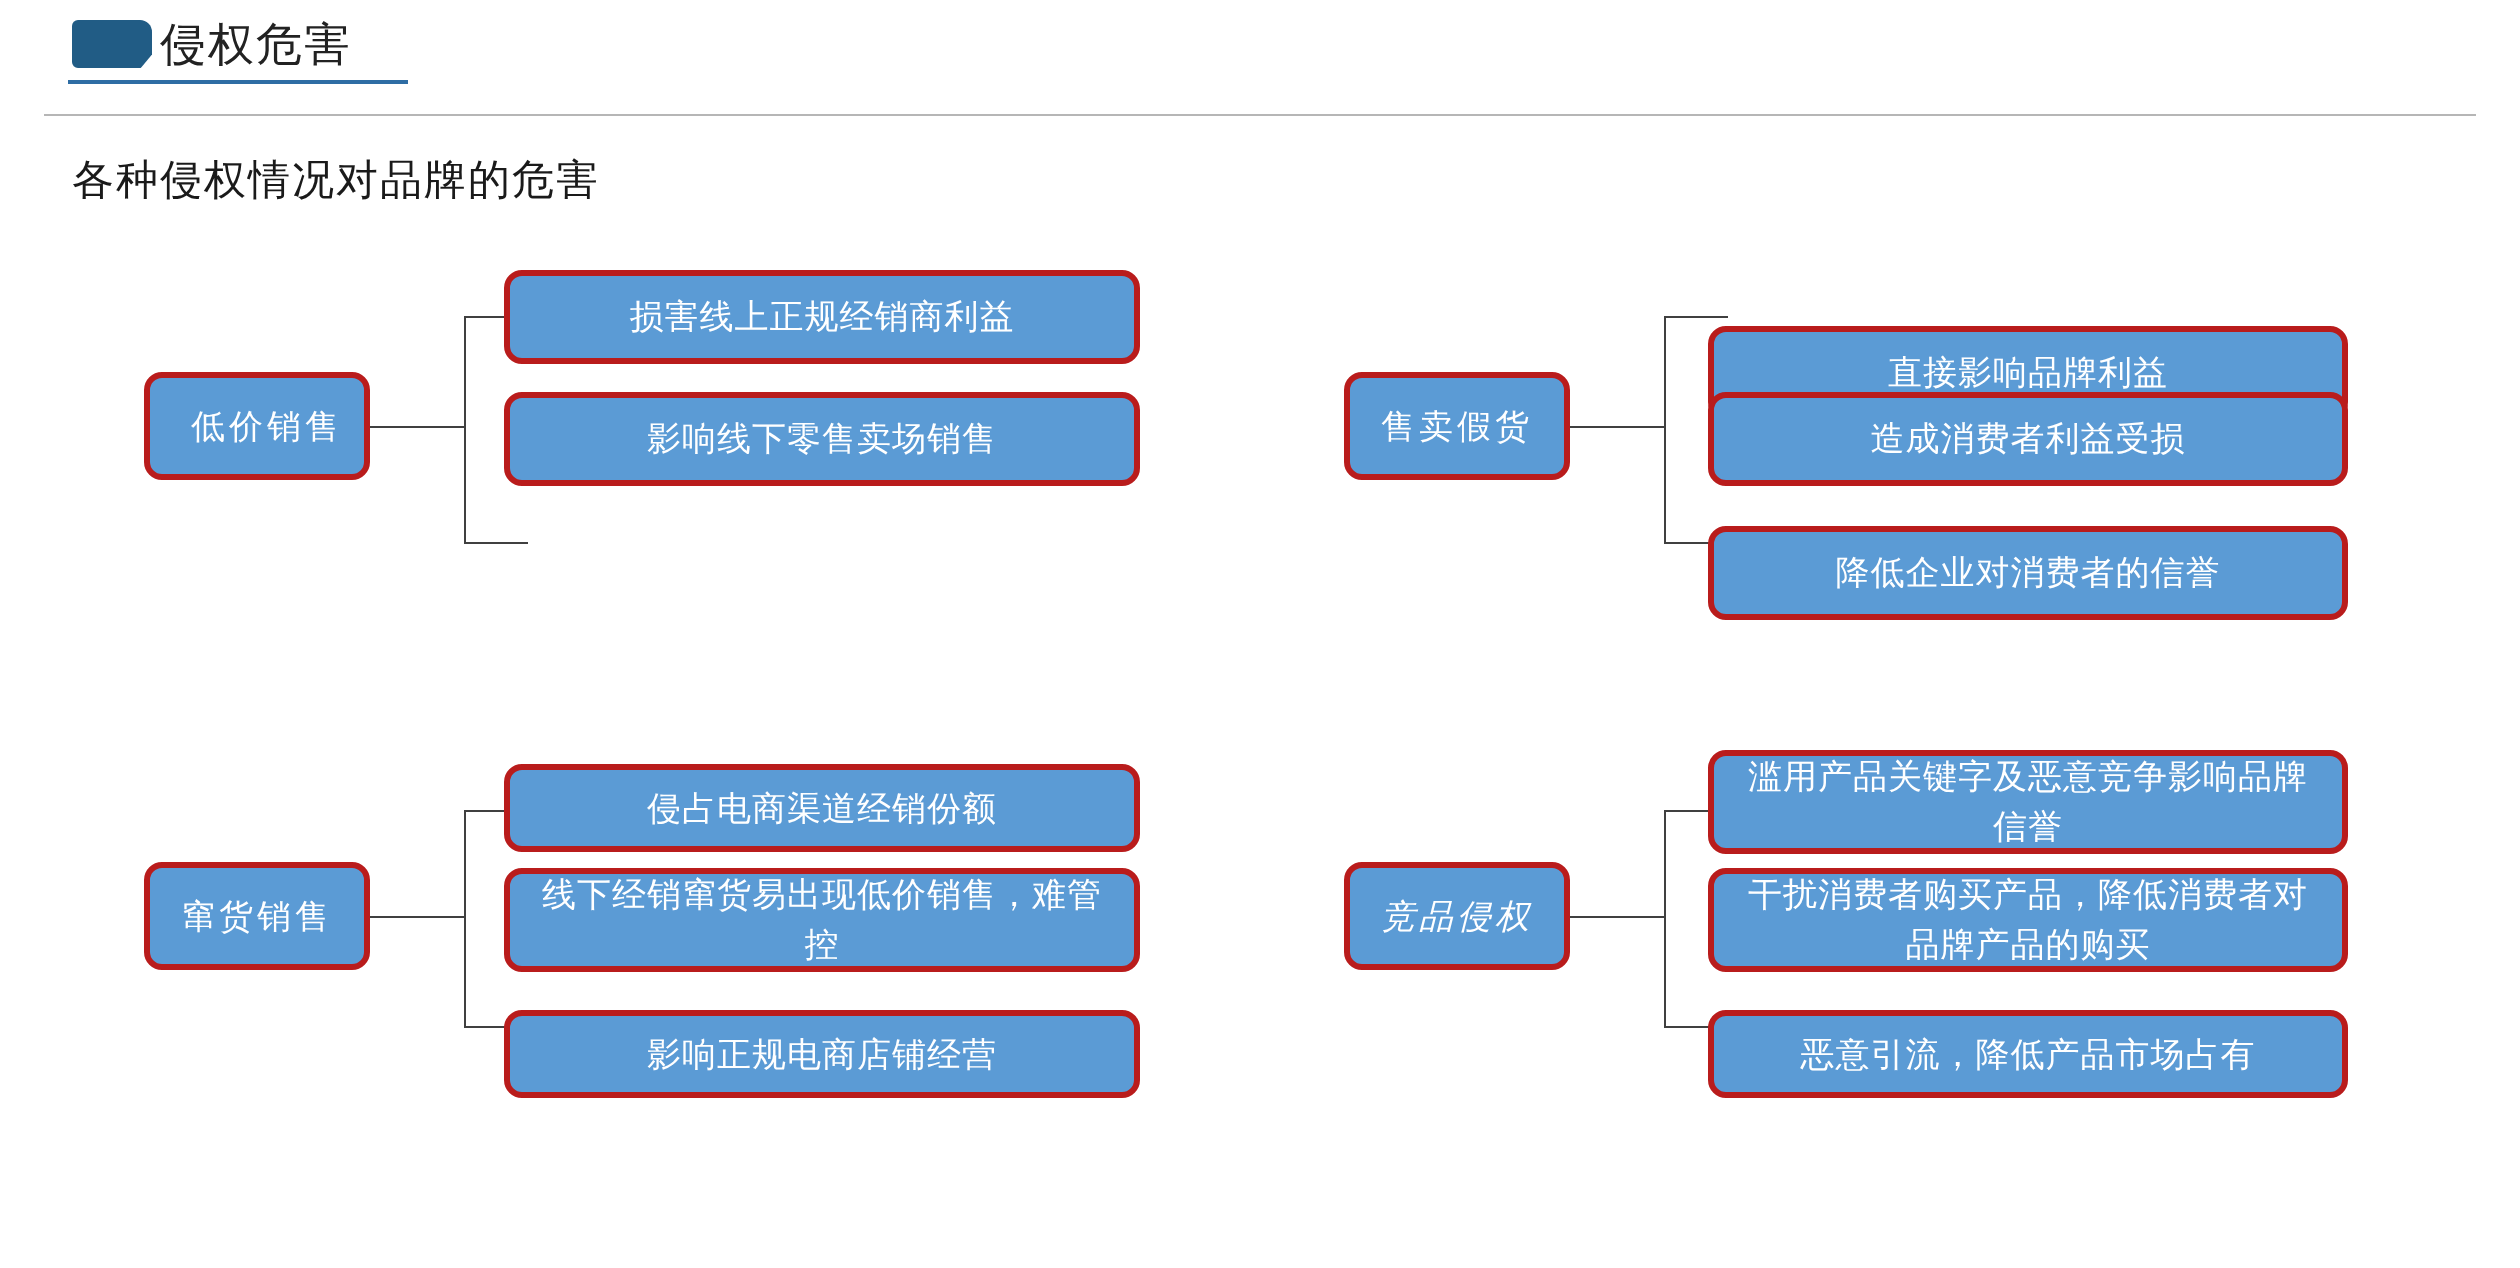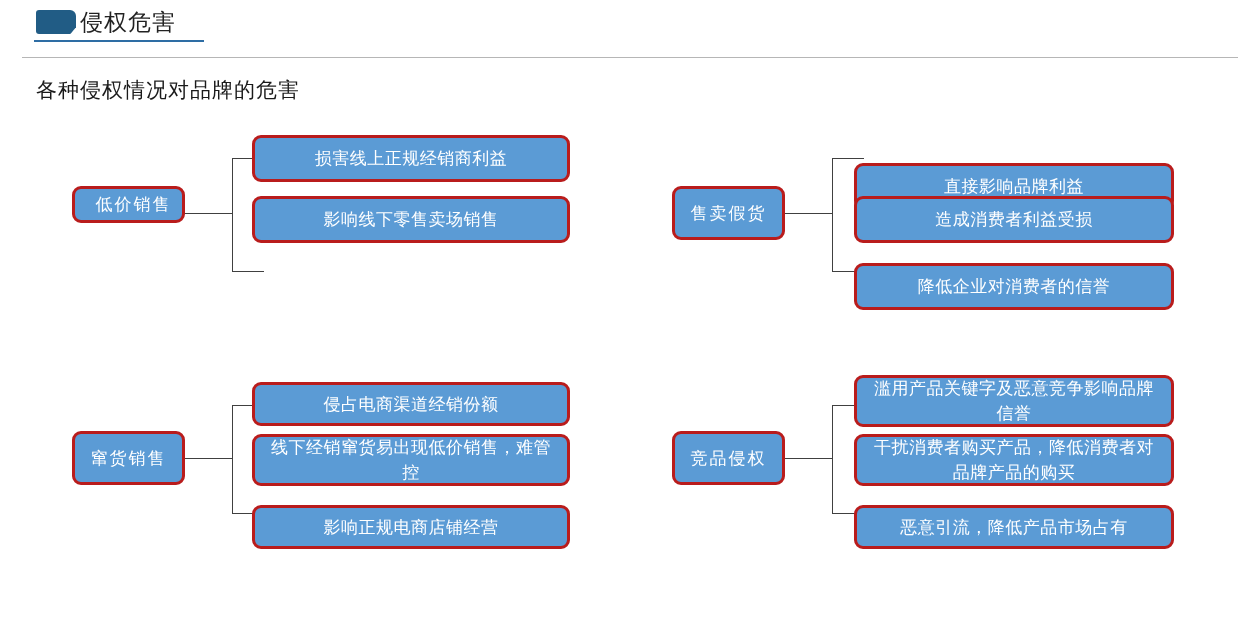--- a/index.html
+++ b/index.html
@@ -115,21 +115,21 @@
   <div class="header-badge"></div>
   <div class="header-title">侵权危害</div>
   <div class="header-underline"></div>
   <div class="header-rule"></div>
 </div>
 
 <div class="subtitle">各种侵权情况对品牌的危害</div>
 
 <div class="group" style="left:0; top:0; width:630px; height:330px;">
 
-  <div class="node-box parent" style="left:72px; top:186px; width:113px; height:37px;padding-left:20px;">低价销售</div>
+  <div class="node-box parent" style="left:72px; top:186px; width:113px; height:54px;padding-left:20px;">低价销售</div>
 
   <div class="conn h" style="left:185px; top:213px; width:48px;"></div>
   <div class="conn v" style="left:232px; top:158px; height:113px;"></div>
   <div class="conn h" style="left:232px; top:158px; width:32px;"></div>
   <div class="conn h" style="left:232px; top:271px; width:32px;"></div>
 
   <div class="node-box child" style="left:252px; top:135px; width:318px; height:47px;">损害线上正规经销商利益</div>
   <div class="node-box child" style="left:252px; top:196px; width:318px; height:47px;">影响线下零售卖场销售</div>
 </div>
 
@@ -156,21 +156,21 @@
   <div class="conn h" style="left:232px; top:405px; width:32px;"></div>
   <div class="conn h" style="left:232px; top:513px; width:32px;"></div>
 
   <div class="node-box child" style="left:252px; top:382px; width:318px; height:44px;">侵占电商渠道经销份额</div>
   <div class="node-box child" style="left:252px; top:434px; width:318px; height:52px;">线下经销窜货易出现低价销售，难管控</div>
   <div class="node-box child" style="left:252px; top:505px; width:318px; height:44px;">影响正规电商店铺经营</div>
 </div>
 
 <div class="group" style="left:0; top:0; width:1260px; height:634px;">
 
-  <div class="node-box parent" style="left:672px; top:431px; width:113px; height:54px;">竞品侵权</div>
+  <div class="node-box parent" style="left:672px; top:431px; width:113px; height:54px;font-style:italic;">竞品侵权</div>
 
   <div class="conn h" style="left:785px; top:458px; width:48px;"></div>
   <div class="conn v" style="left:832px; top:405px; height:108px;"></div>
   <div class="conn h" style="left:832px; top:405px; width:32px;"></div>
   <div class="conn h" style="left:832px; top:513px; width:32px;"></div>
 
   <div class="node-box child" style="left:854px; top:375px; width:320px; height:52px;">滥用产品关键字及恶意竞争影响品牌信誉</div>
   <div class="node-box child" style="left:854px; top:434px; width:320px; height:52px;">干扰消费者购买产品，降低消费者对品牌产品的购买</div>
   <div class="node-box child" style="left:854px; top:505px; width:320px; height:44px;">恶意引流，降低产品市场占有</div>
 </div>

